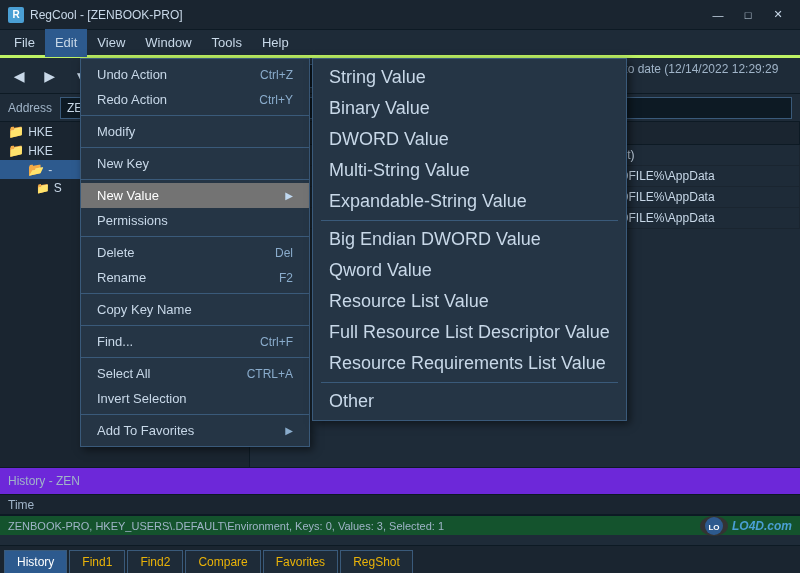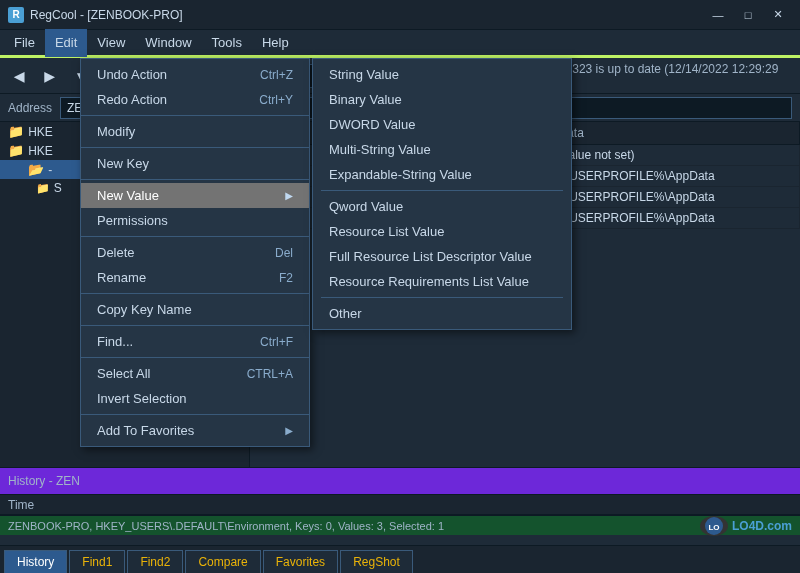--- a/index.html
+++ b/index.html
@@ -321,21 +321,21 @@
       min-width: 260px;
       z-index: 200;
       padding: 3px 0;
     }
     .newvalue-item {
       display: flex;
       align-items: center;
       padding: 5px 16px;
       cursor: pointer;
       color: #c8d8e8;
-      font-size: 13px;
+      font-size: 18px;
       white-space: nowrap;
     }
     .newvalue-sep {
       height: 1px;
       background: #3a5a7a;
       margin: 3px 8px;
     }
   </style>
 </head>
 <body>
@@ -477,21 +477,21 @@
 
 <div class="status-bar" style="position: relative; bottom: auto;">
   <span>ZENBOOK-PRO, HKEY_USERS\.DEFAULT\Environment, Keys: 0, Values: 3, Selected: 1</span>
   <div style="margin-left: auto; display:flex; align-items:center; gap:4px;">
     <div style="width:28px;height:20px;background:#333;border-radius:50%;display:flex;align-items:center;justify-content:center;">
       <svg width="20" height="20" viewBox="0 0 20 20">
           <circle cx="10" cy="10" r="9" fill="#2d5a8e"></circle>
           <text x="10" y="14" text-anchor="middle" fill="white" font-size="8" font-weight="bold">LO</text>
         </svg>
     </div>
-    <span style="font-size:12px; color:#4a9fd4; font-weight:bold;">LO4D.com</span>
+    <span style="font-size:12px; color:#4a9fd4; font-weight:bold;font-style:italic;">LO4D.com</span>
   </div>
 </div>
 
 <div class="bottom-tabs">
   <div class="bottom-tab active">History</div>
   <div class="bottom-tab">Find1</div>
   <div class="bottom-tab">Find2</div>
   <div class="bottom-tab">Compare</div>
   <div class="bottom-tab">Favorites</div>
   <div class="bottom-tab">RegShot</div>
@@ -555,19 +555,20 @@
   </div>
 </div>
 
 <div class="newvalue-submenu">
   <div class="newvalue-item">String Value</div>
   <div class="newvalue-item">Binary Value</div>
   <div class="newvalue-item">DWORD Value</div>
   <div class="newvalue-item">Multi-String Value</div>
   <div class="newvalue-item">Expandable-String Value</div>
   <div class="newvalue-sep"></div>
+  <div class="newvalue-item">Big Endian DWORD Value</div>
   <div class="newvalue-item">Qword Value</div>
   <div class="newvalue-item">Resource List Value</div>
   <div class="newvalue-item">Full Resource List Descriptor Value</div>
   <div class="newvalue-item">Resource Requirements List Value</div>
   <div class="newvalue-sep"></div>
   <div class="newvalue-item">Other</div>
 </div>
 
 </body></html>

